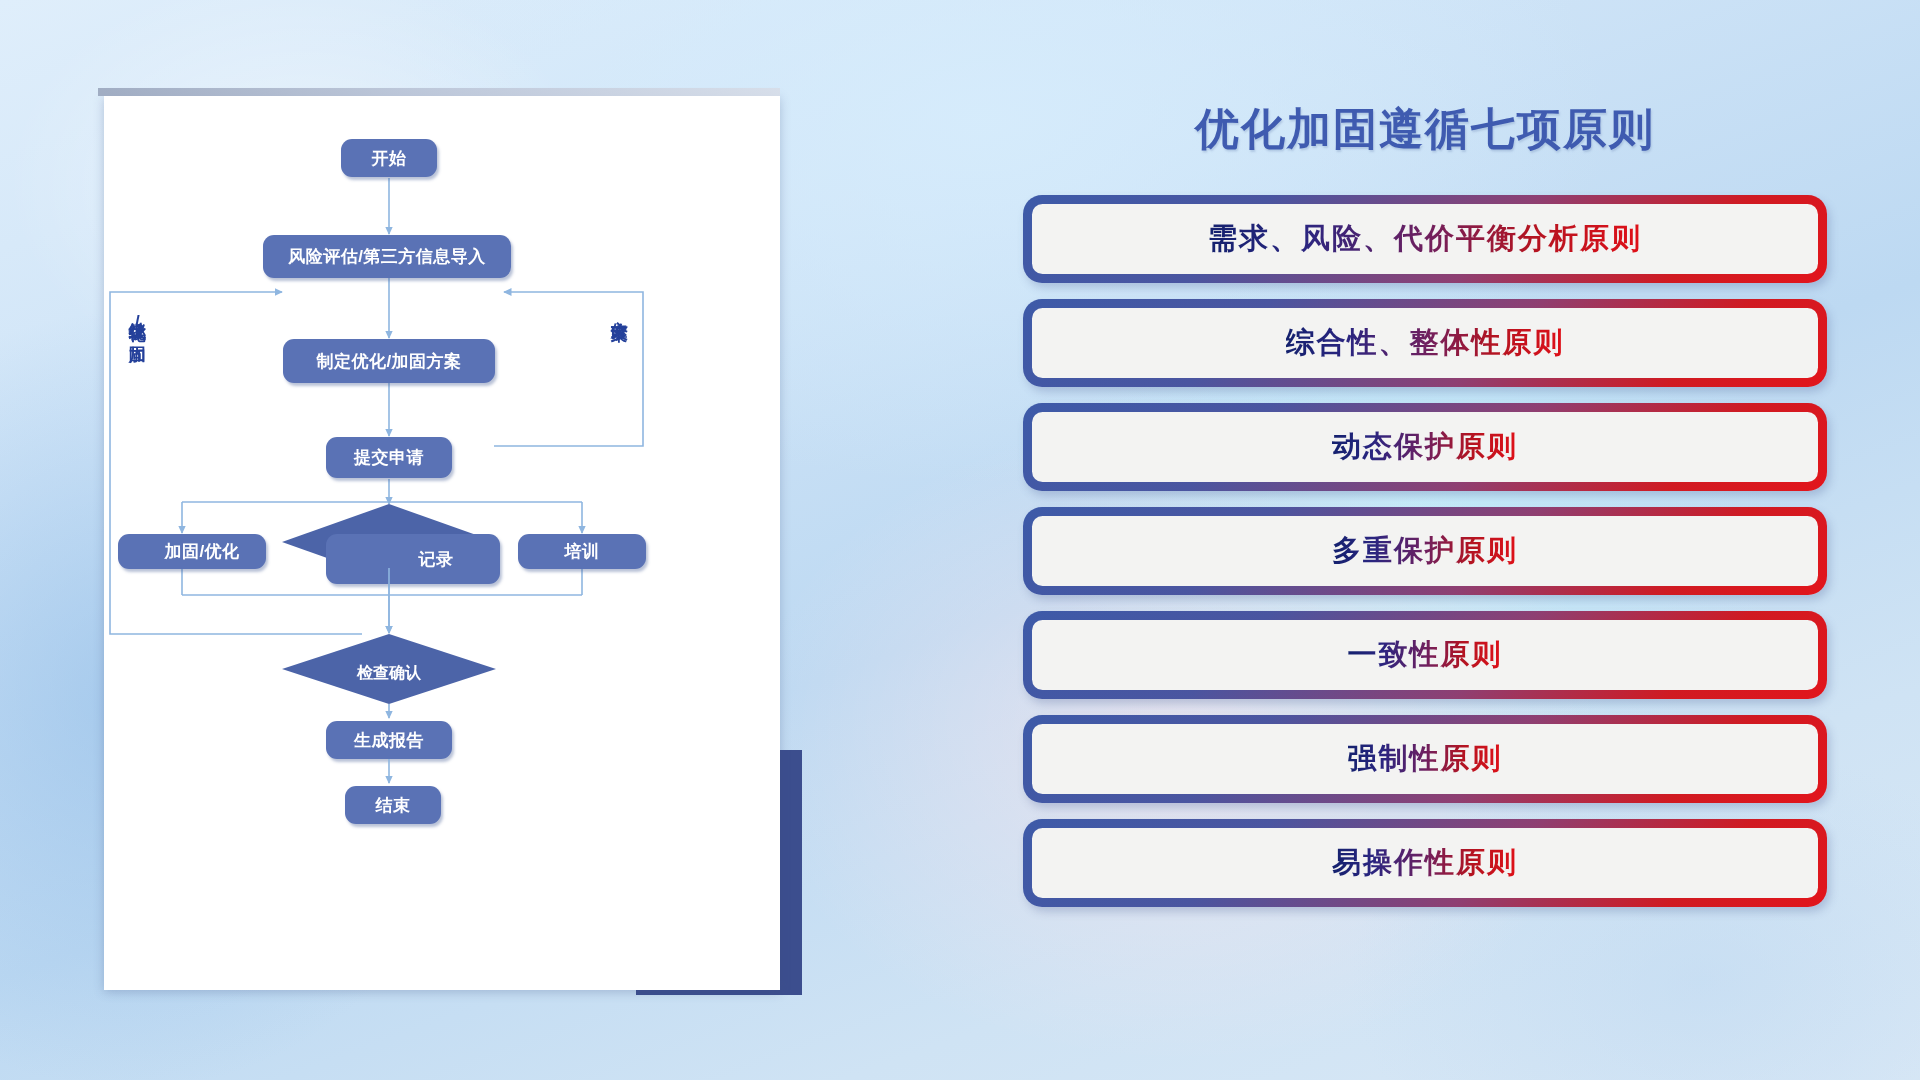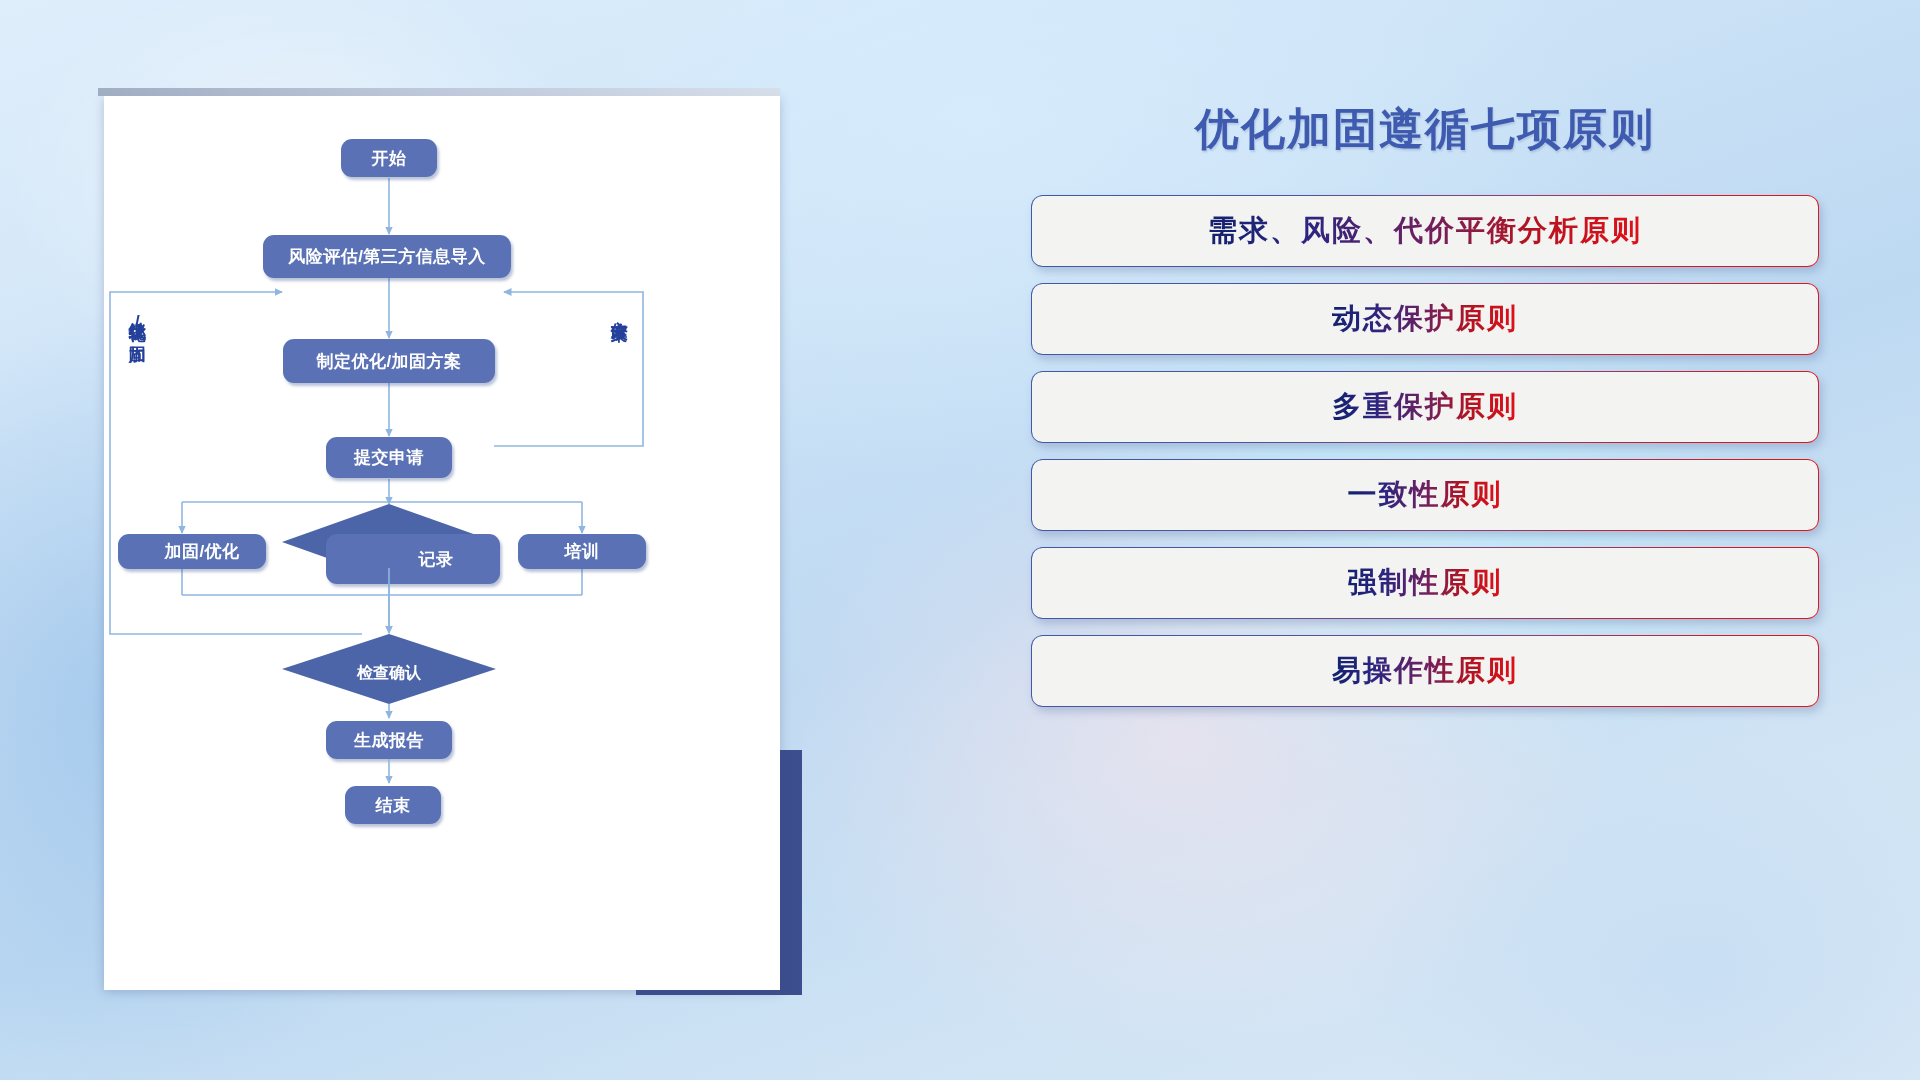--- a/index.html
+++ b/index.html
@@ -119,22 +119,22 @@
     color:#3f5bb0;
     letter-spacing:2px;
     margin-bottom:36px;
     text-shadow: 1px 2px 2px rgba(120,145,190,0.35);
   }
   .p-item{
     position:relative;
     width:786px;
     height:70px;
     margin:0 auto 16px auto;
-    border-radius:12px;
-    padding:1px;
+    border-radius:19px;
+    padding:9px;
     background: linear-gradient(135deg,#3d5aa8 0%, #4a55a0 28%, #8e3f72 58%, #d01a22 82%, #e2151c 100%);
     box-shadow: 3px 5px 9px rgba(90,110,160,0.30);
   }
   .p-inner{
     width:100%;
     height:100%;
     border-radius:10.5px;
     background:#f3f3f2;
     display:flex;
     align-items:center;
@@ -266,20 +266,25 @@
   <div id="panel">
 
     <div id="panel-title">优化加固遵循七项原则</div>
 
     <div class="p-item">
       <div class="p-inner">
         <span class="p-text">需求、风险、代价平衡分析原则</span>
       </div>
     </div>
 
+    <div class="p-item">
+      <div class="p-inner">
+        <span class="p-text">综合性、整体性原则</span>
+      </div>
+    </div>
 
     <div class="p-item">
       <div class="p-inner">
         <span class="p-text">动态保护原则</span>
       </div>
     </div>
 
     <div class="p-item">
       <div class="p-inner">
         <span class="p-text">多重保护原则</span>

